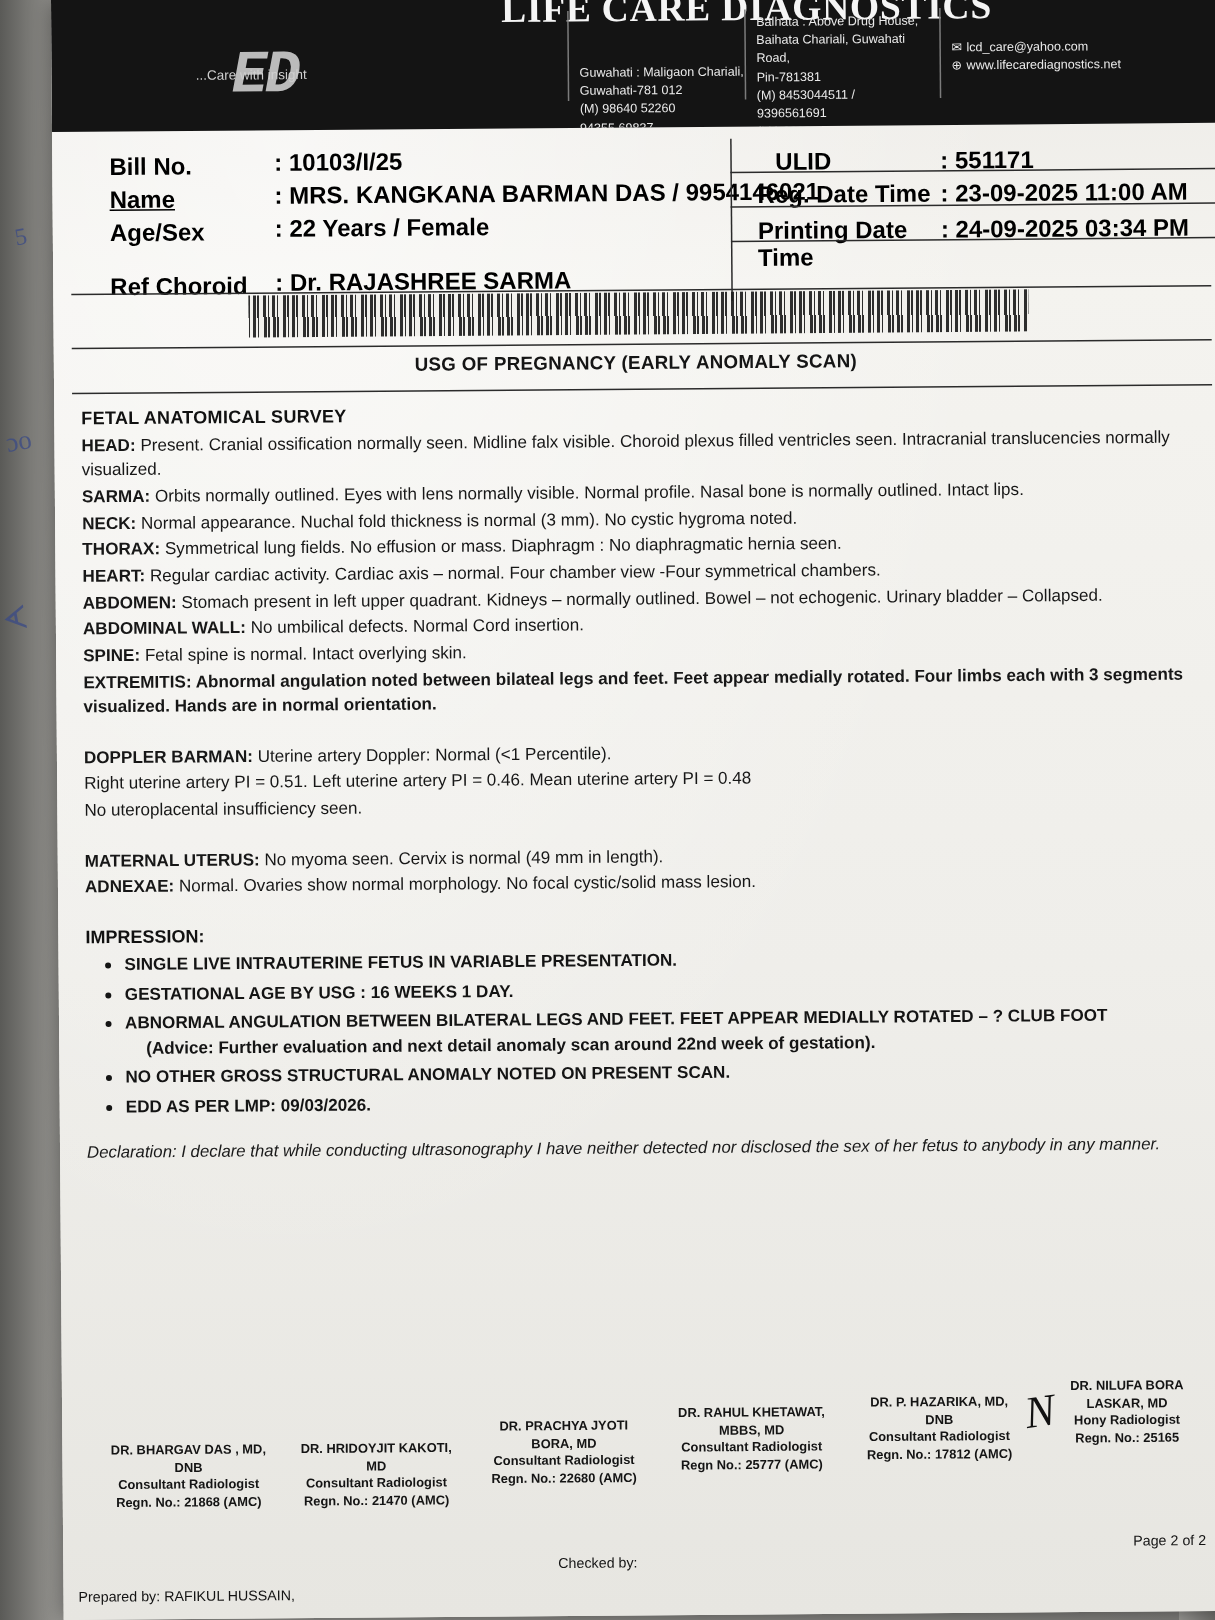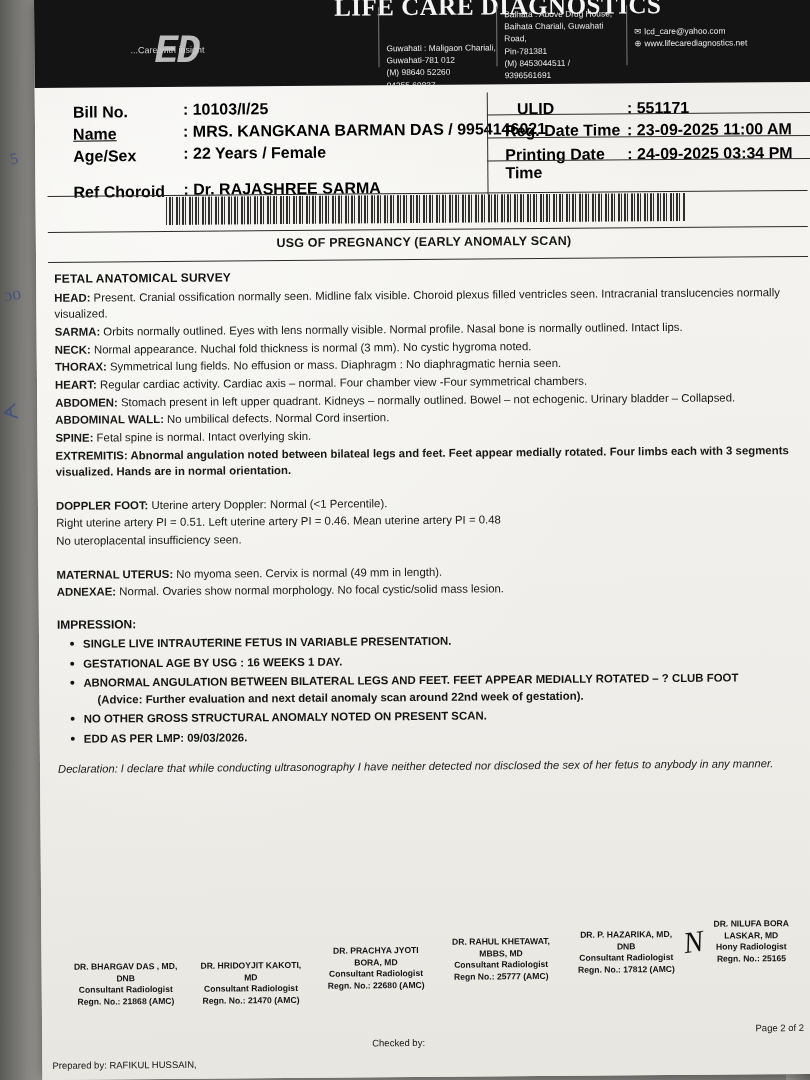--- a/index.html
+++ b/index.html
@@ -352,21 +352,21 @@
       <p class="line"><b>NECK:</b><span> Normal appearance. Nuchal fold thickness is normal (3 mm). No cystic hygroma noted.</span></p>
       <p class="line"><b>THORAX:</b><span> Symmetrical lung fields. No effusion or mass. Diaphragm : No diaphragmatic hernia seen.</span></p>
       <p class="line"><b>HEART:</b><span> Regular cardiac activity. Cardiac axis – normal. Four chamber view -Four symmetrical chambers.</span></p>
       <p class="line"><b>ABDOMEN:</b><span> Stomach present in left upper quadrant. Kidneys – normally outlined. Bowel – not echogenic. Urinary bladder – Collapsed.</span></p>
       <p class="line"><b>ABDOMINAL WALL:</b><span>  No umbilical defects. Normal Cord insertion.</span></p>
       <p class="line"><b>SPINE:</b><span> Fetal spine is normal. Intact overlying skin.</span></p>
       <p class="line"><b>EXTREMITIS:</b><b> Abnormal angulation noted between bilateal legs and feet. Feet appear medially rotated. Four limbs each with 3 segments visualized. Hands are in normal orientation.</b></p>
 
       <div class="gap-14"></div>
 
-      <p class="line"><b>DOPPLER FOOT:</b><span>  Uterine artery Doppler: Normal (&lt;1 Percentile).</span></p>
+      <p class="line"><b>DOPPLER BARMAN:</b><span>  Uterine artery Doppler: Normal (&lt;1 Percentile).</span></p>
       <p class="line">Right uterine artery PI = 0.51. Left uterine artery PI = 0.46. Mean uterine artery PI = 0.48</p>
       <p class="line">No uteroplacental insufficiency seen.</p>
 
       <div class="gap-14"></div>
 
       <p class="line"><b>MATERNAL UTERUS:</b><span> No myoma seen. Cervix is normal (49 mm in length).</span></p>
       <p class="line"><b>ADNEXAE:</b><span> Normal. Ovaries show normal morphology. No focal cystic/solid mass lesion.</span></p>
 
       <div class="gap-14"></div>
 

